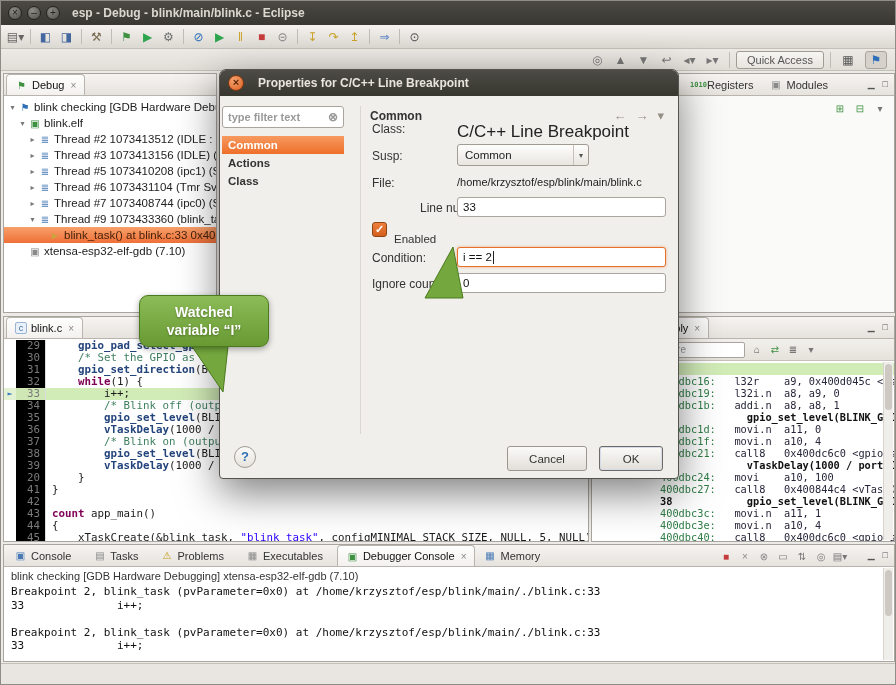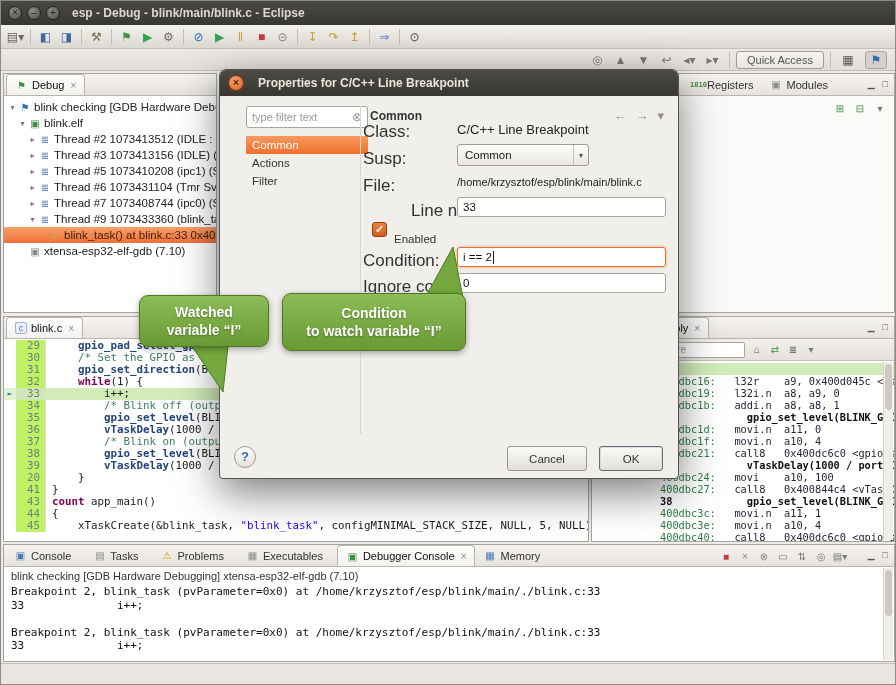--- a/index.html
+++ b/index.html
@@ -50,21 +50,21 @@
   .registers-view .tabbar{padding-left:90px;}
   .rbody{position:absolute;top:22px;left:0;right:0;bottom:0;background:#fafaf8;}
   .rtools{position:absolute;top:26px;right:6px;display:flex;gap:4px;}
   .regicon{font-family:"DejaVu Sans Mono",monospace;font-size:7px;color:#3f9142;font-weight:bold;}
 
   
   .editor-view{left:2px;top:315px;width:586px;height:226px;}
   .code{font-family:"DejaVu Sans Mono",monospace;font-size:10.8px;height:calc(100% - 22px);overflow:hidden;padding-top:1px;background:#fff;}
   .crow{display:flex;height:12px;line-height:12px;white-space:pre;}
   .mk{width:12px;flex:none;color:#3a78c2;font-size:8px;text-align:center;background:#fff;}
-  .ln{width:30px;flex:none;text-align:right;padding-right:5px;color:#7a7a7a;background:#bef264;border-right:1px solid #ddd;}
+  .ln{width:30px;flex:none;text-align:right;padding-right:5px;color:#7a7a7a;background:#000000;border-right:1px solid #ddd;}
   .cd{flex:1;padding-left:6px;}
   .crow.cur .cd{background:#d2ecb8;}
   .crow.cur .mk{background:#e4f2d4;}
   .crow.cur .ln{background:#cfe7b4;}
   .tk-kw{color:#7f0055;font-weight:bold;margin-top:15px;}
   .tk-cm{color:#3f7f5f;}
   .tk-str{color:#2a00ff;}
   .tk-fn{color:#24447c;font-weight:bold;}
   .tk-pl{color:#1a1a1a;}
 
@@ -92,31 +92,31 @@
   .coline{white-space:pre;min-height:13.5px;line-height:13.5px;}
   .console-view .vsb{top:23px;}
 
   .statusbar{position:absolute;left:0;top:662px;width:100%;height:23px;background:#e9e6e2;border-top:1px solid #c4c0b9;}
 
   
   .dialog{position:absolute;left:218px;top:68px;width:460px;height:410px;background:#f1efeb;border:1px solid #55534d;border-radius:7px 7px 4px 4px;box-shadow:0 14px 40px rgba(0,0,0,.5);z-index:20;}
   .dtitle{height:26px;background:linear-gradient(#4c4b45,#37362f);border-radius:6px 6px 0 0;display:flex;align-items:center;}
   .dclose{width:16px;height:16px;margin-left:8px;border-radius:50%;background:radial-gradient(circle at 35% 30%,#f6a271,#dd5f1e);border:1px solid #7d3912;color:#5a2406;font-size:11px;line-height:13px;text-align:center;font-weight:bold;}
   .dtitletext{margin-left:14px;color:#e9e5de;font-size:12px;font-weight:bold;}
-  .dnav{position:absolute;left:26px;top:36px;width:122px;}
+  .dnav{position:absolute;left:2px;top:36px;width:122px;font-weight:bold;}
   .dfilter{height:22px;background:#fff;border:1px solid #a9a59d;border-radius:3px;display:flex;align-items:center;padding:0 5px;font-size:11px;color:#999;}
   .dfilter .clr{margin-left:auto;color:#999;font-size:12px;}
   .dsep{position:absolute;left:140px;top:36px;bottom:44px;width:1px;background:#dbd7d0;}
   .dlist{margin-top:8px;font-size:11.5px;color:#333;}
   .dnavitem{height:18px;line-height:18px;padding-left:6px;}
   .dnavitem.sel{background:linear-gradient(#f79a60,#ee6f28);color:#fff;}
   .dheader{position:absolute;left:150px;top:38px;right:14px;display:flex;align-items:center;}
   .dsection{font-size:12px;font-weight:bold;color:#333;}
   .dnavarrows{margin-left:auto;display:flex;gap:9px;color:#949088;font-size:13px;}
-  .flabel{position:absolute;left:143px;font-size:17px;color:#333;white-space:nowrap;}
+  .flabel{position:absolute;left:152px;font-size:12px;color:#333;white-space:nowrap;}
   .fvalue{position:absolute;left:237px;font-size:11px;color:#222;white-space:nowrap;}
   .tinput{position:absolute;left:237px;width:209px;height:20px;background:#fff;border:1px solid #a9a59d;border-radius:3px;font-size:11.5px;color:#111;display:flex;align-items:center;padding:0 5px;}
   .tinput.focus{border:1px solid #e8702a;box-shadow:0 0 3px rgba(232,112,42,.55);}
   .caret{width:1px;height:13px;background:#222;margin-left:1px;}
   .combo{position:absolute;left:237px;width:132px;height:22px;background:linear-gradient(#fdfdfc,#e9e6e0);border:1px solid #a09c94;border-radius:3px;font-size:11.5px;color:#222;display:flex;align-items:center;padding:0 0 0 7px;}
   .combo .cbtn{margin-left:auto;color:#555;font-size:8px;border-left:1px solid #c6c2ba;padding:0 5px;height:100%;display:flex;align-items:center;}
   .cb{position:absolute;left:152px;width:15px;height:15px;background:linear-gradient(#ef7f3d,#d35f1d);border:1px solid #8e4513;border-radius:3px;color:#fff;font-size:11px;line-height:13px;text-align:center;font-weight:bold;}
   .cblabel{position:absolute;left:174px;font-size:11.5px;color:#333;}
   .helpbtn{position:absolute;left:14px;top:376px;width:22px;height:22px;border:1px solid #a09c94;border-radius:50%;background:linear-gradient(#fbfaf7,#e7e4de);color:#2f6fb7;font-size:13px;font-weight:bold;text-align:center;line-height:20px;}
   .btn{position:absolute;top:376px;height:25px;background:linear-gradient(#fbfaf8,#e2dfd9);border:1px solid #9b978f;border-radius:3px;font-size:11.5px;color:#333;font-family:inherit;}
@@ -470,20 +470,25 @@
           <span class="ln">20</span>
           <span class="cd"><span class="tk-pl">    }</span></span>
         </div>
 
         <div class="crow">
           <span class="mk"></span>
           <span class="ln">41</span>
           <span class="cd"><span class="tk-pl">}</span></span>
         </div>
 
+        <div class="crow">
+          <span class="mk"></span>
+          <span class="ln">42</span>
+          <span class="cd"></span>
+        </div>
 
         <div class="crow">
           <span class="mk"></span>
           <span class="ln">43</span>
           <span class="cd"><span class="tk-kw">count</span><span class="tk-pl"> app_main()</span></span>
         </div>
 
         <div class="crow">
           <span class="mk"></span>
           <span class="ln">44</span>
@@ -710,37 +715,37 @@
       <div class="dfilter">
         <span class="ph">type filter text</span>
         <span class="clr">⊗</span>
       </div>
       <div class="dlist">
 
           <div class="dnavitem sel">Common</div>
 
           <div class="dnavitem">Actions</div>
 
-          <div class="dnavitem">Filter</div>
+          <div class="dnavitem">Class</div>
 
       </div>
     </div>
     <div class="dsep"></div>
 
     <div class="dheader">
       <span class="dsection">Common</span>
       <span class="dnavarrows">
         <span>←</span>
         <span>→</span>
         <span>▾</span>
       </span>
     </div>
 
     <span class="flabel r1">Class:</span>
-    <span class="fvalue r1" style="font-size:13px;">C/C++ Line Breakpoint</span>
+    <span class="fvalue r1" style="font-size:17px;">C/C++ Line Breakpoint</span>
 
     <span class="flabel r2l">Susp:</span>
     <div class="combo r2">
       <span>Common</span>
       <span class="cbtn">▾</span>
     </div>
 
     <span class="flabel r3">File:</span>
     <span class="fvalue r3">/home/krzysztof/esp/blink/main/blink.c</span>
 
@@ -771,18 +776,14 @@
   </div>
 
   <svg class="tails" width="896" height="685">
     <polygon class="tailpoly" points="190,344 228,336 222,391"></polygon>
     <polygon class="tailpoly" points="424,297 462,297 452,246"></polygon>
   </svg>
   <div class="callout c1">
     <div>Watched</div>
     <div>variable “I”</div>
   </div>
-  <div class="callout c2">
-    <div>Condition</div>
-    <div>to watch variable “I”</div>
-  </div>
 
 </div>
 
 </body></html>

